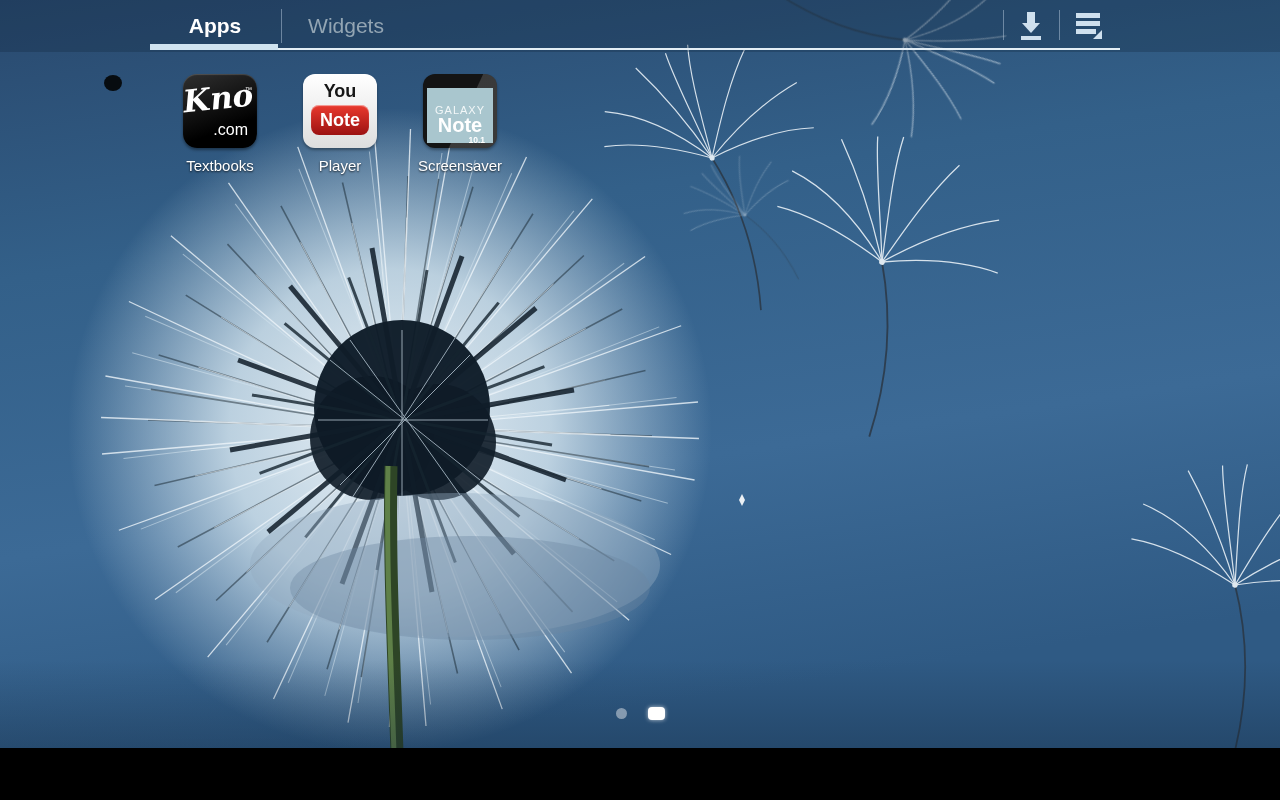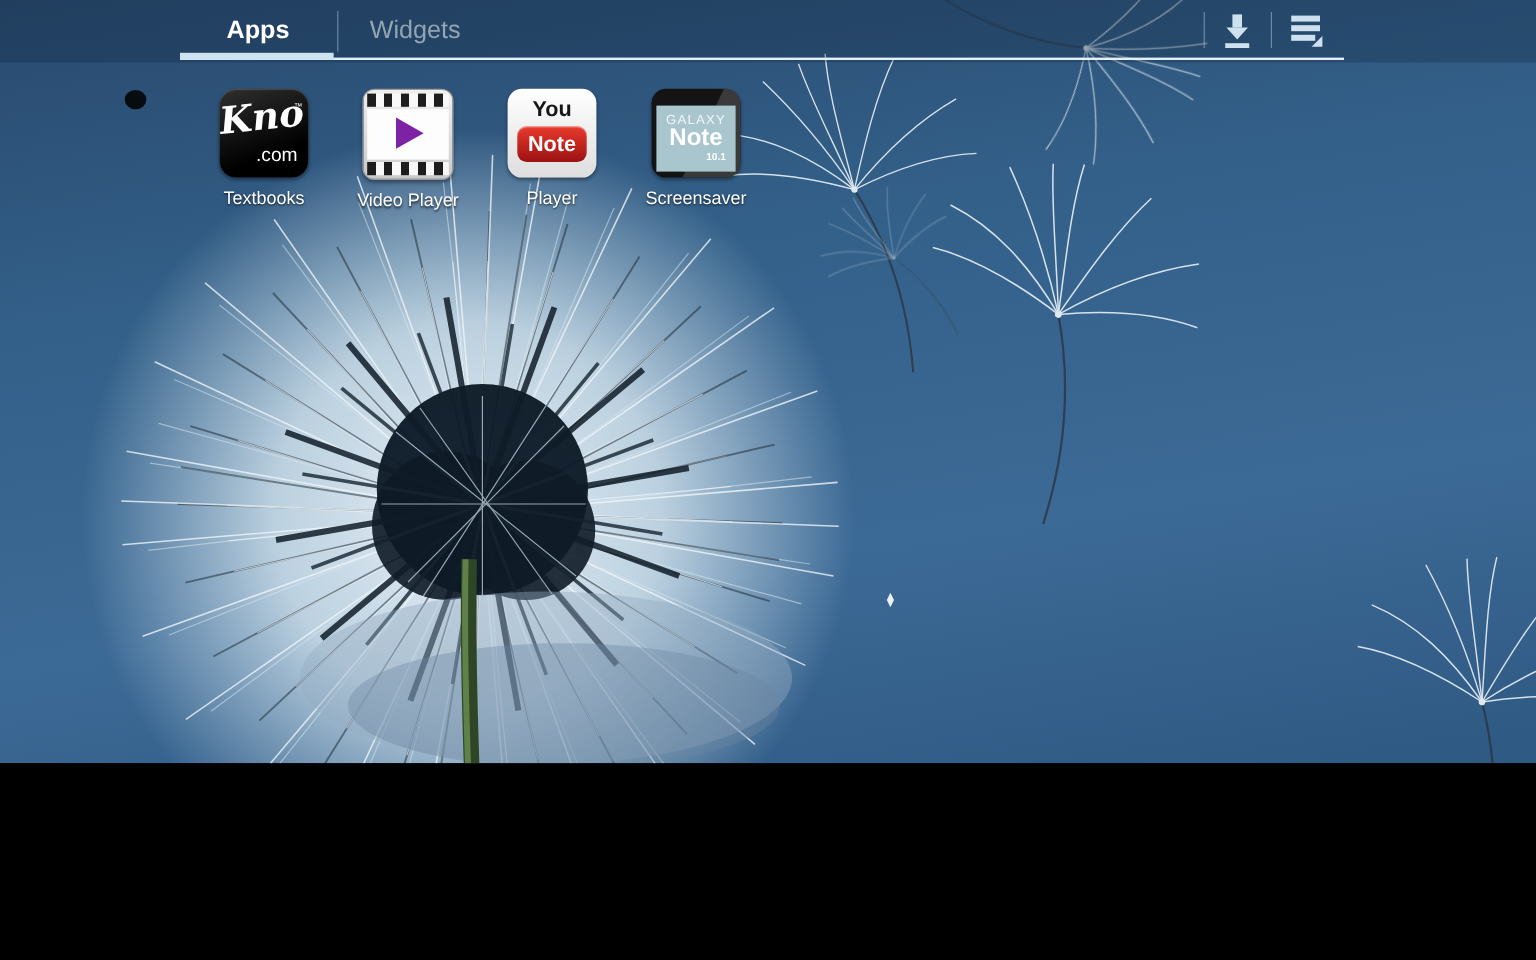--- a/index.html
+++ b/index.html
@@ -1,16 +1,16 @@
 <!DOCTYPE html>
 <html><head>
 <meta charset="utf-8">
 <style>
   html,body{margin:0;padding:0;background:#000;}
-  .screen{position:relative;width:1280px;height:636px;overflow:hidden;
+  .screen{position:relative;width:1280px;height:748px;overflow:hidden;
     font-family:"Liberation Sans",sans-serif;background:#0f172a;}
 
   
   .wallpaper{position:absolute;left:0;top:0;width:1280px;height:753px;z-index:0;}
 
   
   .header{position:absolute;left:0;top:0;width:1280px;height:56px;z-index:2;}
   .tab{position:absolute;top:10px;height:32px;line-height:32px;text-align:center;
     font-size:21px;cursor:pointer;}
   .tab-apps{left:150px;width:130px;color:#ffffff;font-weight:bold;}
@@ -60,21 +60,21 @@
   .yt{background:linear-gradient(#ffffff,#dedede);border-radius:12px;box-shadow:0 2px 3px rgba(0,0,0,.35);}
   .yt .you{position:absolute;top:7px;left:0;right:0;text-align:center;font-weight:bold;font-size:18px;color:#161616;}
   .yt .tube{position:absolute;left:8px;right:8px;top:31px;height:30px;border-radius:8px;
     background:linear-gradient(#ea3a2e,#9c1212);color:#fff;font-weight:bold;font-size:18px;
     text-align:center;line-height:30px;box-shadow:inset 0 1px 1px rgba(255,255,255,.55);}
 
   .gnote{background:#141414;border-radius:12px;overflow:hidden;box-shadow:0 2px 3px rgba(0,0,0,.35);}
   .gnote .glass{position:absolute;left:0;top:0;right:0;bottom:0;
     background:linear-gradient(115deg,rgba(255,255,255,0) 55%,rgba(255,255,255,.16) 56%);}
   .gnote .scr{position:absolute;left:4px;right:4px;top:14px;bottom:5px;background:#a9c6ce;}
-  .gnote .l1{margin-top:6px;font-size:11px;letter-spacing:1px;color:#f2f7f8;}
+  .gnote .l1{margin-top:16px;font-size:11px;letter-spacing:1px;color:#f2f7f8;}
   .gnote .l2{text-align:center;font-size:20px;font-weight:bold;color:#fff;line-height:19px;}
   .gnote .l3{text-align:right;padding-right:8px;font-size:8.5px;font-weight:bold;color:#fff;}
 
   
   .pager{position:absolute;left:0;top:702px;width:1280px;height:20px;z-index:2;}
   .dot-inactive{position:absolute;left:616px;top:6px;width:11px;height:11px;border-radius:50%;
     background:rgba(195,205,215,.6);}
   .dot-active{position:absolute;left:648px;top:5px;width:17px;height:13px;border-radius:4px;
     background:#ffffff;box-shadow:0 0 4px rgba(255,255,255,.7);}
 
@@ -258,29 +258,20 @@
     <div class="app">
       <div class="ic kno">
         <div class="brand">Kno</div>
         <div class="tm">™</div>
         <div class="suffix">.com</div>
       </div>
       <div class="app-label">Textbooks</div>
     </div>
 
 
-    <div class="app">
-      <div class="ic film">
-        <div class="mid"></div>
-          <div class="strip t"></div>
-          <div class="strip b"></div>
-          <div class="tri"></div>
-      </div>
-      <div class="app-label">Video Player</div>
-    </div>
 
 
     <div class="app">
       <div class="ic yt">
         <div class="you">You</div>
         <div class="tube">Note</div>
       </div>
       <div class="app-label">Player</div>
     </div>
 

